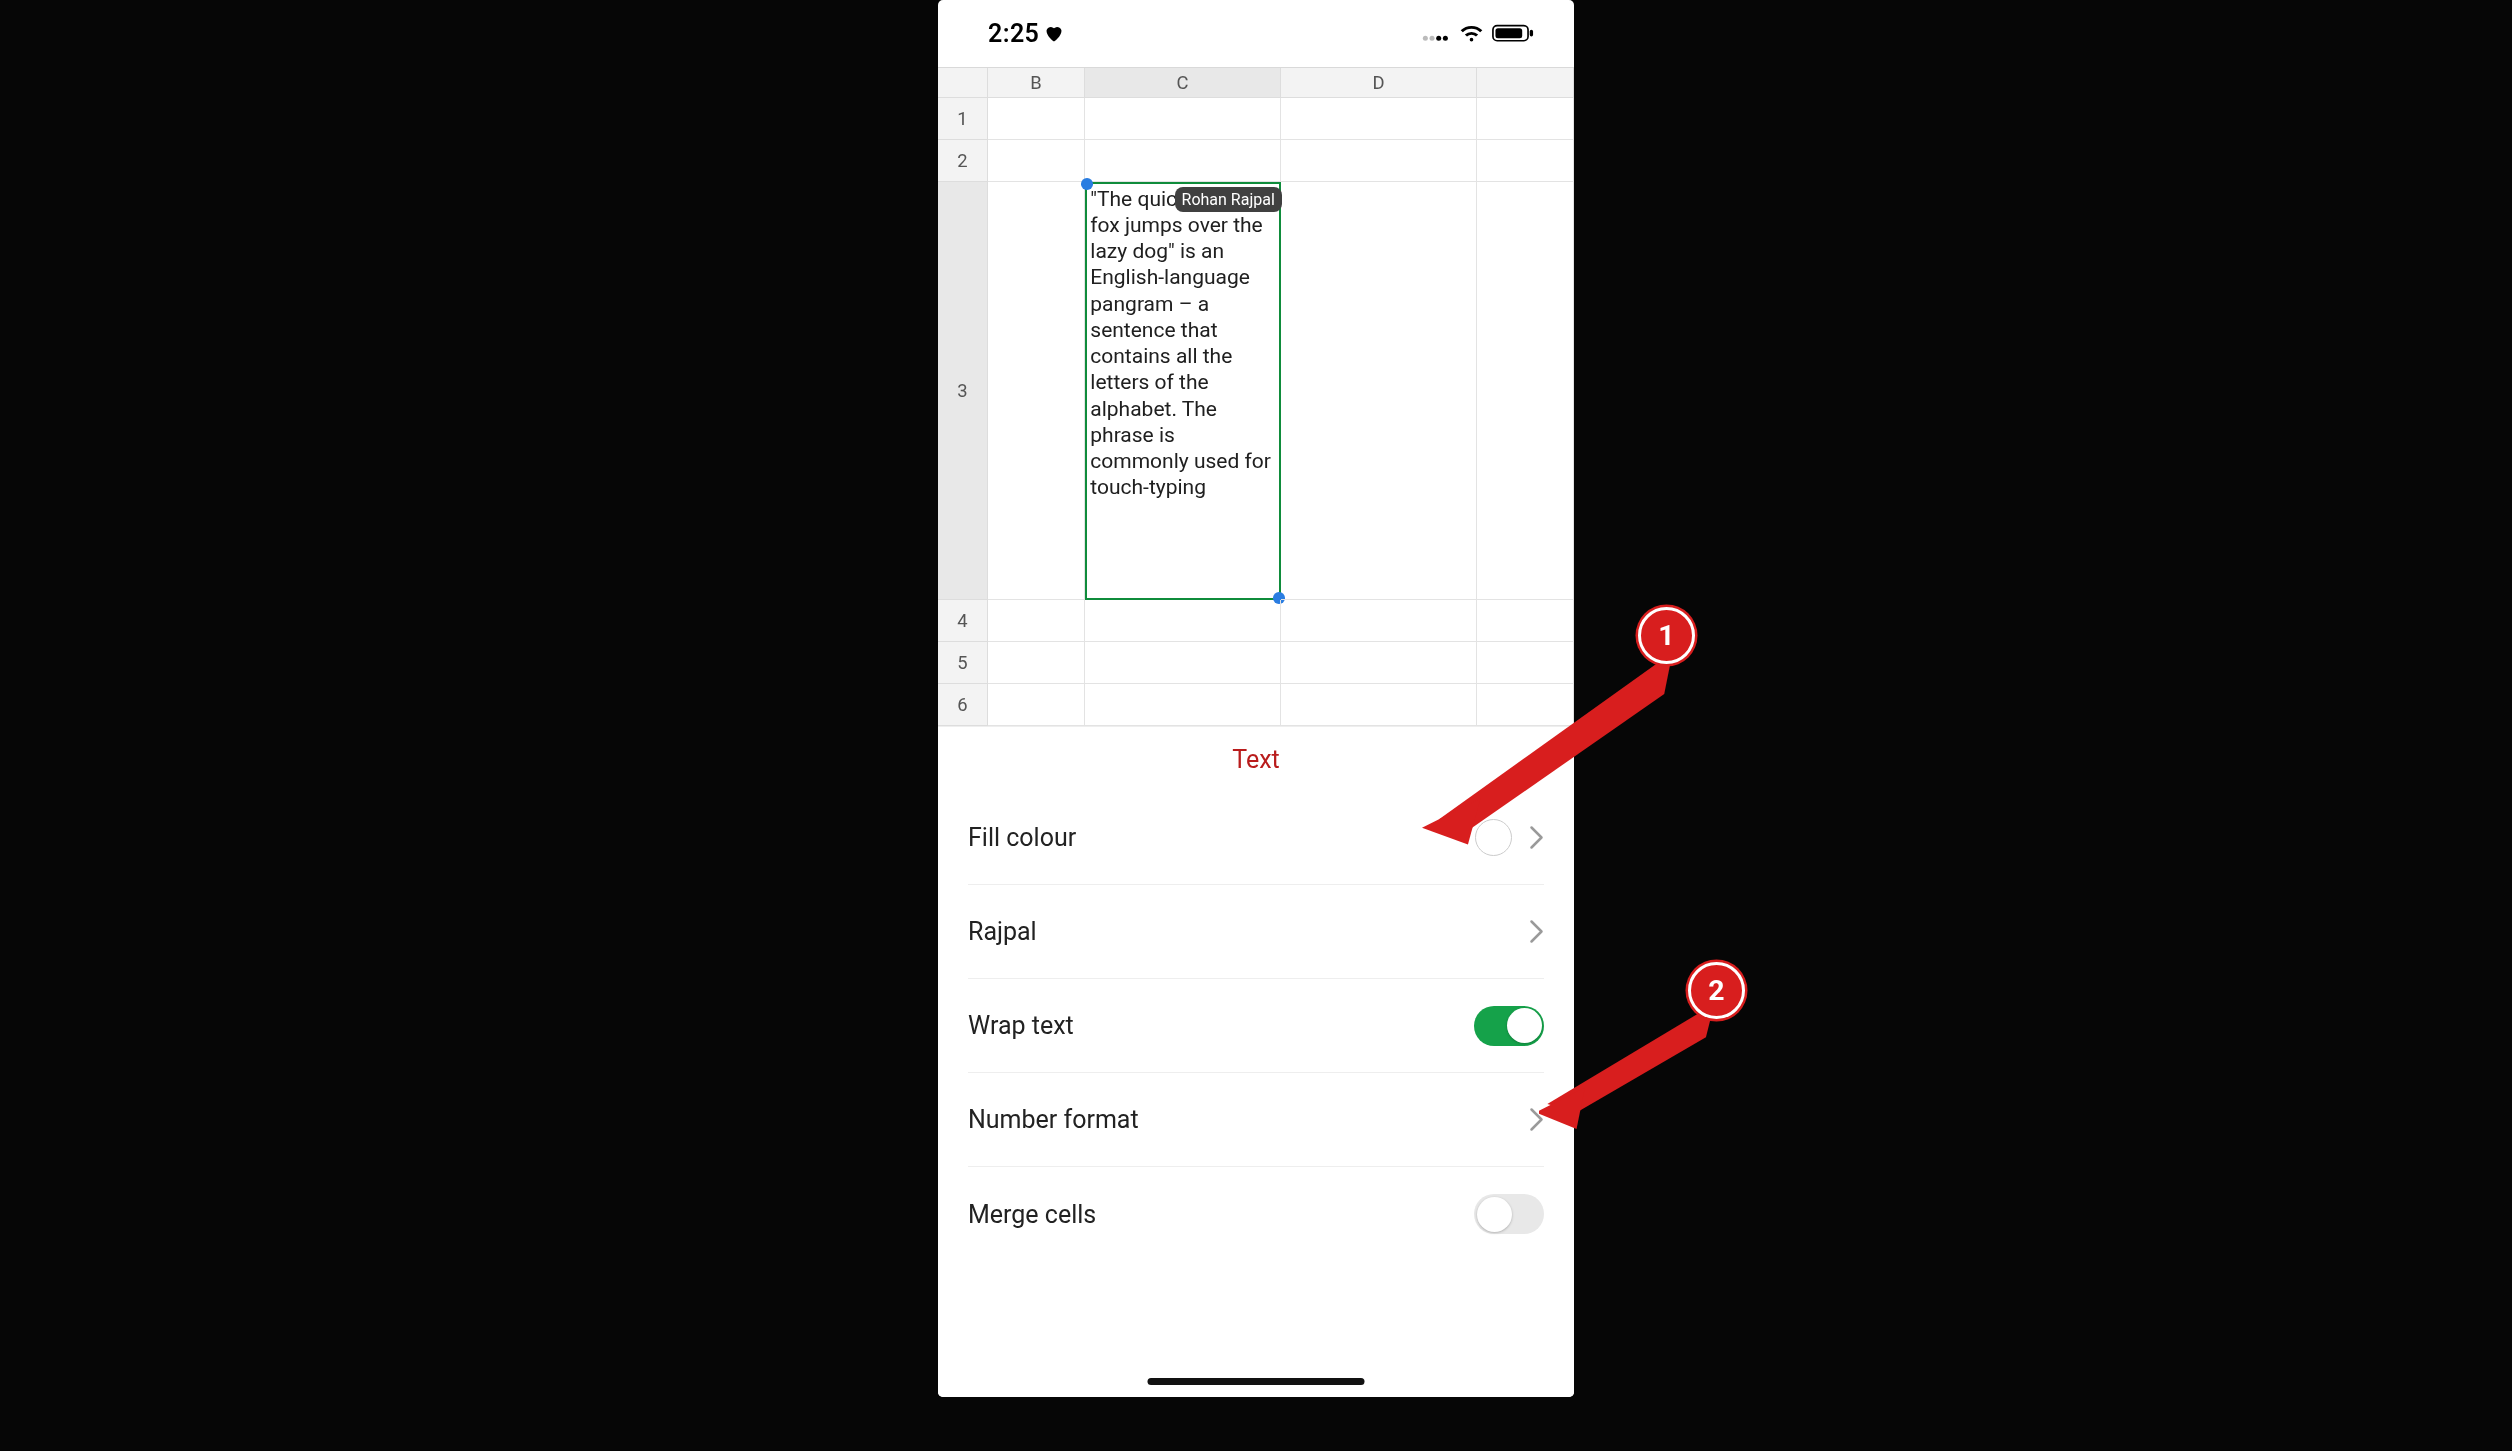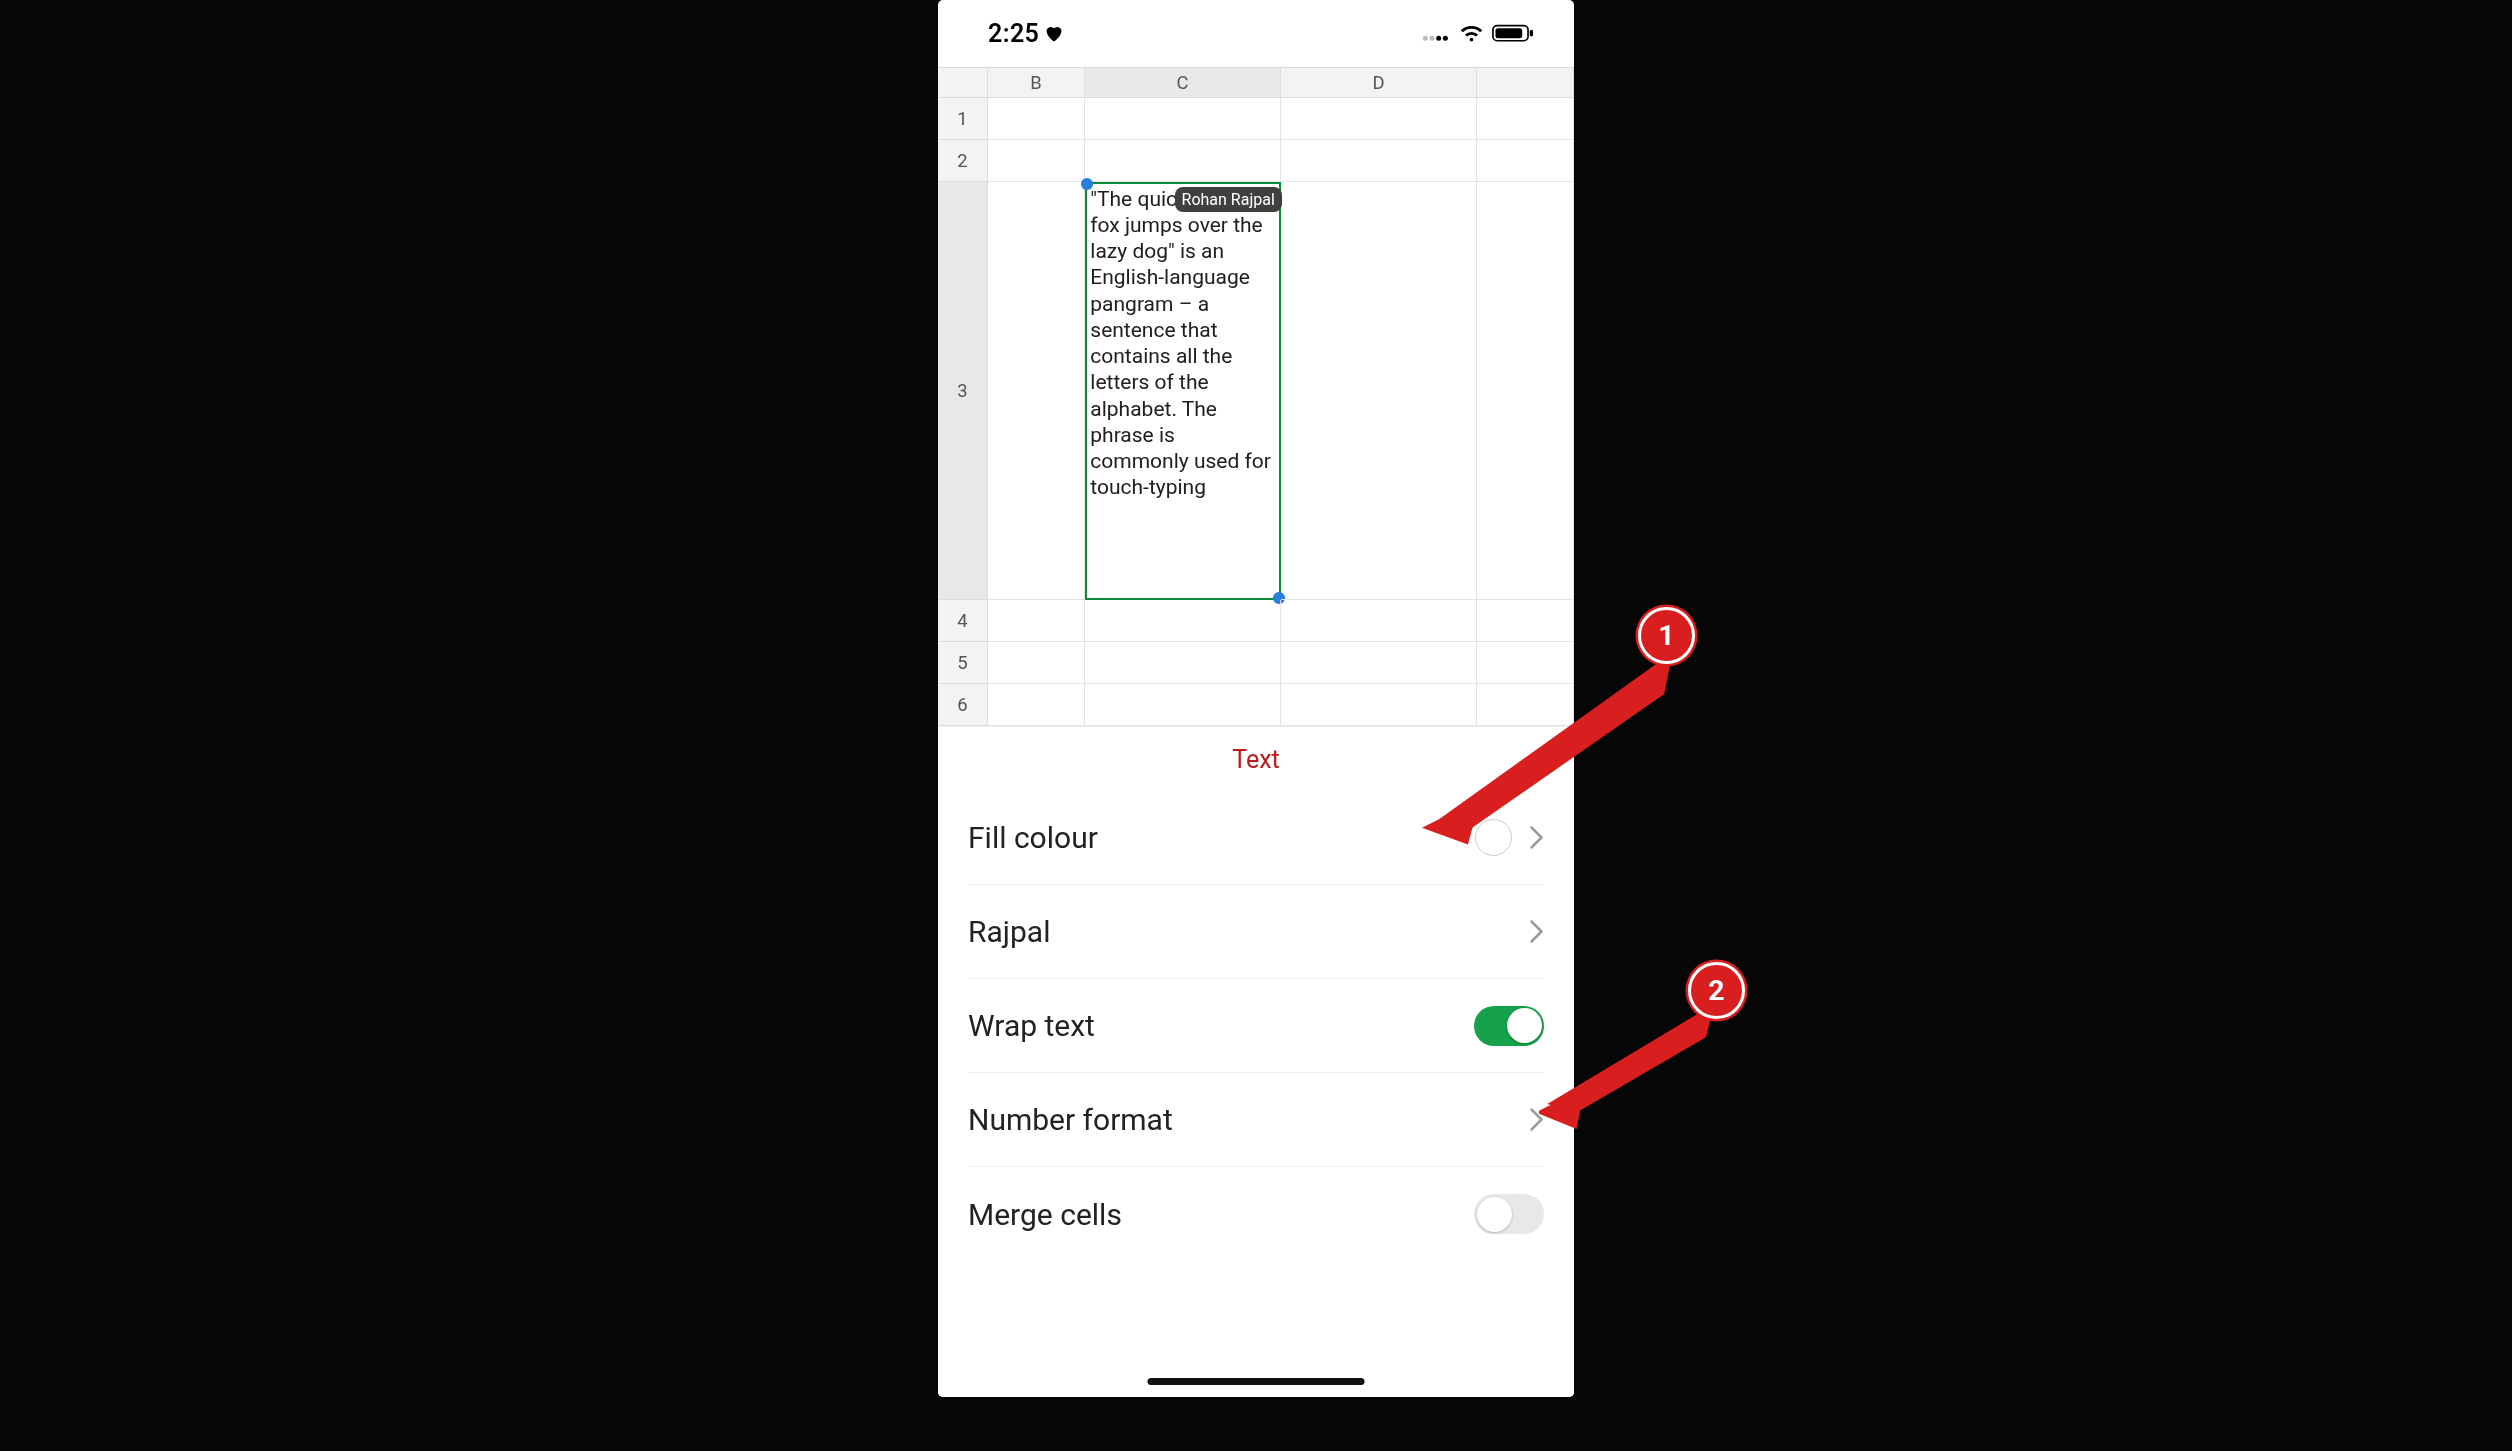--- a/index.html
+++ b/index.html
@@ -136,21 +136,21 @@
     bottom:0; left:50%; transform:translateX(-50%);
     width:40px; height:5px;
     background:#15803d;
     border-radius:2.5px;
   }
   .options { padding: 0 30px; }
   .option-row {
     display:flex; align-items:center; justify-content:space-between;
     height:94px;
     border-bottom:0.8px solid #eee;
-    font-size:30px;
+    font-size:25px;
     color:#222;
   }
   .option-row:last-child { border-bottom:none; }
   .row-right { display:flex; align-items:center; gap:16.7px; }
   .color-swatch {
     width:37px; height:37px; border-radius:50%;
     background:#fff; border:0.8px solid #ccc;
   }
   .chev svg { display:block; }
 

